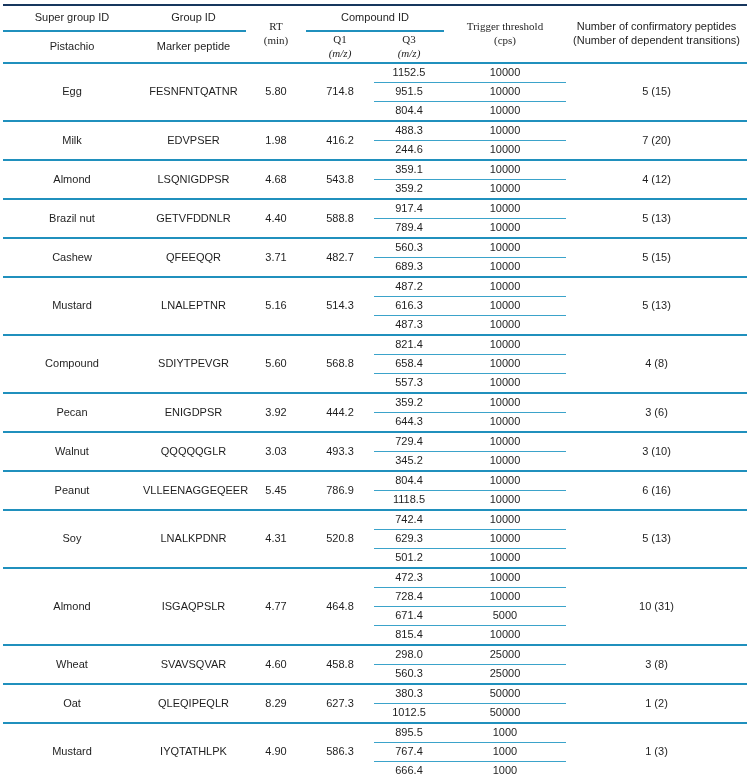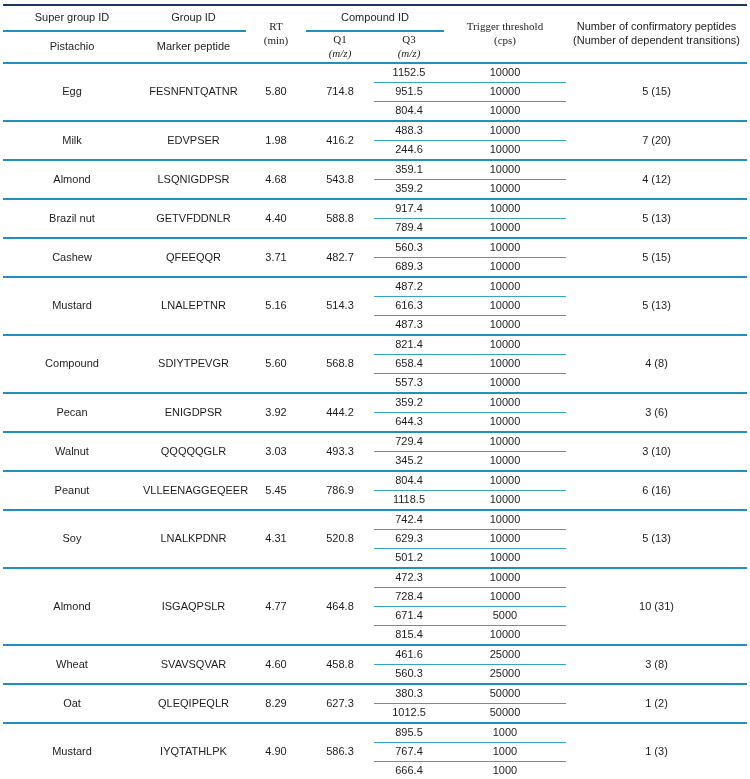--- a/index.html
+++ b/index.html
@@ -277,21 +277,21 @@
         </tr>
         <tr>
           <td>815.4</td>
           <td>10000</td>
         </tr>
         <tr class="group-start">
           <td rowspan="2">Wheat</td>
           <td rowspan="2">SVAVSQVAR</td>
           <td rowspan="2">4.60</td>
           <td rowspan="2">458.8</td>
-          <td class="sub-sep">461.6</td>
+          <td class="sub-sep">298.0</td>
           <td class="sub-sep">25000</td>
           <td rowspan="2">3 (8)</td>
         </tr>
         <tr>
           <td>560.3</td>
           <td>25000</td>
         </tr>
         <tr class="group-start">
           <td rowspan="2">Oat</td>
           <td rowspan="2">QLEQIPEQLR</td>

